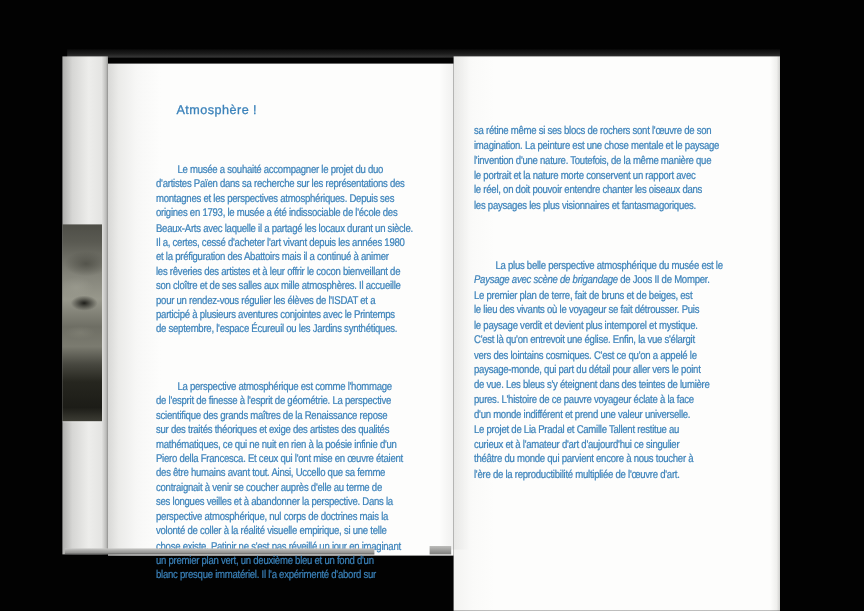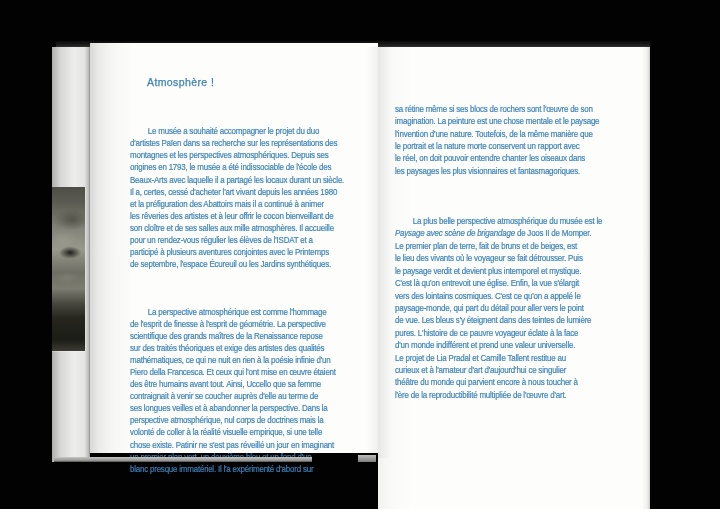--- a/index.html
+++ b/index.html
@@ -18,21 +18,21 @@
     background:
       radial-gradient(ellipse 16px 9px at 55% 40%, rgba(18,18,14,0.9), rgba(18,18,14,0) 70%),
       radial-gradient(ellipse 20px 12px at 35% 32%, rgba(160,160,148,0.55), rgba(160,160,148,0) 72%),
       radial-gradient(ellipse 24px 14px at 60% 20%, rgba(70,70,62,0.7), rgba(70,70,62,0) 75%),
       radial-gradient(ellipse 18px 8px at 45% 55%, rgba(140,140,128,0.4), rgba(140,140,128,0) 70%),
       linear-gradient(180deg,#4e4e47 0%,#5a5a52 9%,#84847a 26%,#98988c 38%,#6e6e64 52%,#7b7b70 62%,#484840 71%,#26261f 80%,#1c1c17 93%,#3c3c34 100%);
     box-shadow:0 1px 0 rgba(255,255,255,0.25);}
 
   
   .page{position:absolute;background:#fdfdfc;}
-  .page-left{left:90px;top:43px;width:288px;height:410px;
+  .page-left{left:90px;top:53px;width:288px;height:410px;
     background:linear-gradient(90deg,#d8d8d6 0px,#ebebe9 9px,#f7f7f6 24px,#fdfdfc 44px,#fdfdfc 100%);}
   .page-right{left:378px;top:47px;width:272px;height:485px;
     background:linear-gradient(90deg,#f3f3f1 0px,#fafaf9 16px,#fdfdfc 34px,#fdfdfc 97%,#efefed 99%,#cfcfcd 100%);}
   .gutter-shadow{position:absolute;left:366px;top:47px;width:26px;height:411px;
     background:linear-gradient(90deg,rgba(0,0,0,0) 0%,rgba(0,0,0,0.05) 45%,rgba(0,0,0,0) 100%);}
 
   
   .bottom-edge{position:absolute;left:54px;top:457px;width:258px;height:5px;
     background:linear-gradient(180deg,#c6c6c4 0%,#8e8e8c 80%,#3a3a3a 100%);}
   .bottom-gutter{position:absolute;left:358px;top:455px;width:18px;height:7px;

